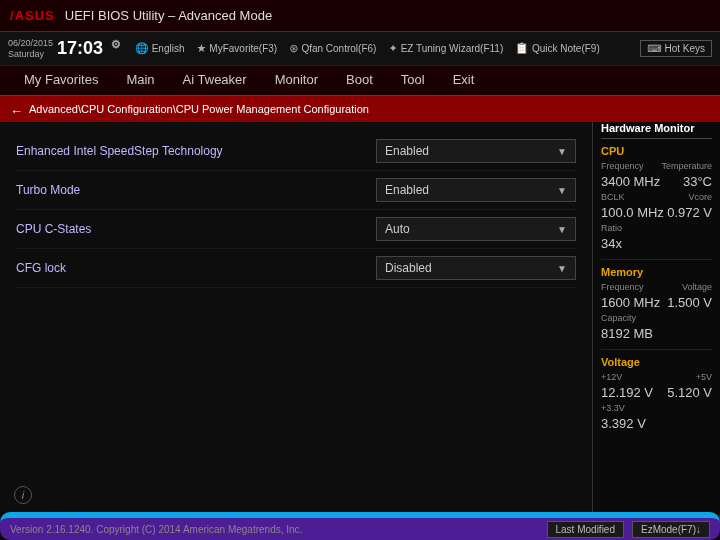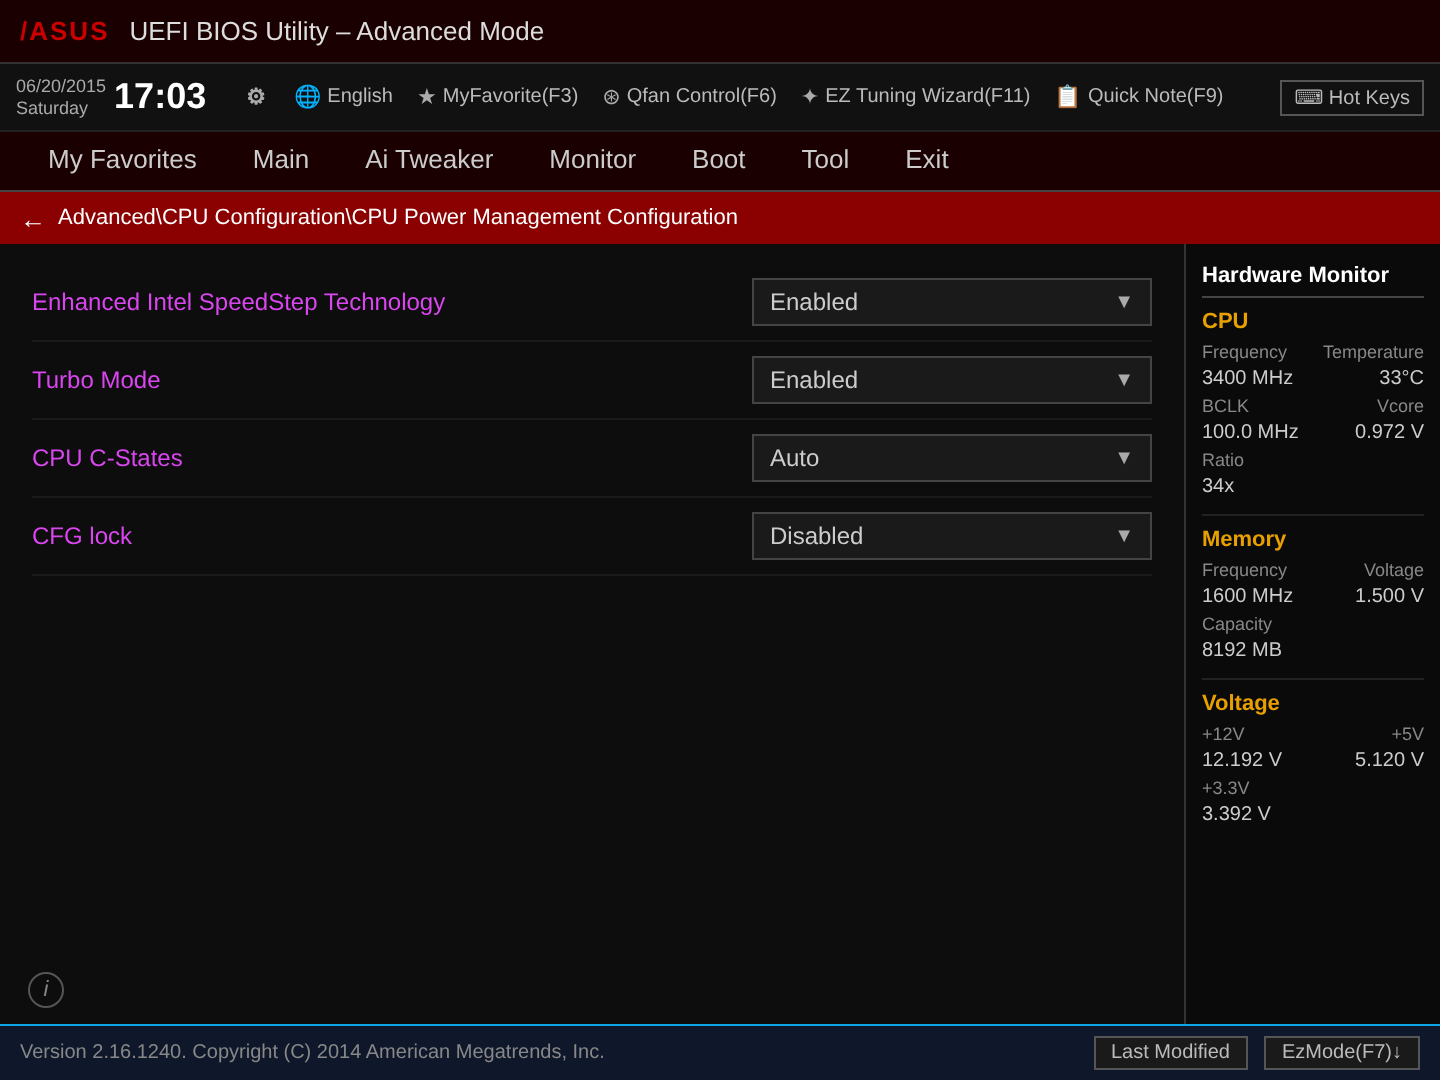--- a/index.html
+++ b/index.html
@@ -39,22 +39,21 @@
       align-items: center;
       padding: 0 8px;
       border-bottom: 1px solid #222;
       gap: 14px;
     }
     .toolbar-time {
       color: #fff;
       font-size: 18px;
       font-weight: bold;
       display: flex;
-      align-items: center;
-      gap: 20px;
+      gap: 8px;
     }
     .toolbar-date {
       color: #aaa;
       font-size: 9px;
       display: flex;
       flex-direction: column;
       line-height: 1.2;
     }
     .toolbar-gear {
       color: #aaa;
@@ -144,21 +143,21 @@
       font-size: 11px;
       margin-bottom: 12px;
     }
     .config-row {
       display: flex;
       align-items: center;
       padding: 7px 0;
       border-bottom: 1px solid #1a1a1a;
     }
     .config-label {
-      color: #d946ef;
+      color: #c4b5fd;
       font-size: 12px;
       flex: 1;
     }
     .config-select {
       width: 200px;
       background: #1a1a1a;
       border: 1px solid #444;
       color: #ccc;
       font-size: 12px;
       padding: 4px 8px;
@@ -170,21 +169,21 @@
     .config-select .arrow-down {
       color: #aaa;
       font-size: 10px;
     }
 
     
     #hw-monitor {
       width: 128px;
       background: #0a0a0a;
       border-left: 1px solid #333;
-      padding: 10px 8px;
+      padding: 0 8px;
       overflow: hidden;
     }
     .hw-title {
       color: #fff;
       font-size: 11px;
       font-weight: bold;
       margin-bottom: 6px;
       border-bottom: 1px solid #444;
       padding-bottom: 4px;
     }
@@ -201,38 +200,39 @@
       display: flex;
       justify-content: space-between;
       margin-bottom: 3px;
     }
     .hw-label {
       color: #888;
       font-size: 9px;
     }
     .hw-value {
       color: #ccc;
-      font-size: 10px;
+      font-size: 13px;
       text-align: center;
     }
     .hw-divider {
       border: none;
       border-top: 1px solid #222;
       margin: 6px 0;
     }
 
     
     #footer {
-      background: #0f172a;
+      background: #4c1d95;
       height: 28px;
       display: flex;
       align-items: center;
       justify-content: space-between;
       padding: 0 10px;
-      border-top: 1px solid #0ea5e9;
+      border-top: 6px solid #0ea5e9;
+      border-radius: 10px;
     }
     .footer-left {
       color: #888;
       font-size: 10px;
     }
     .footer-right {
       display: flex;
       gap: 8px;
     }
     .footer-btn {

